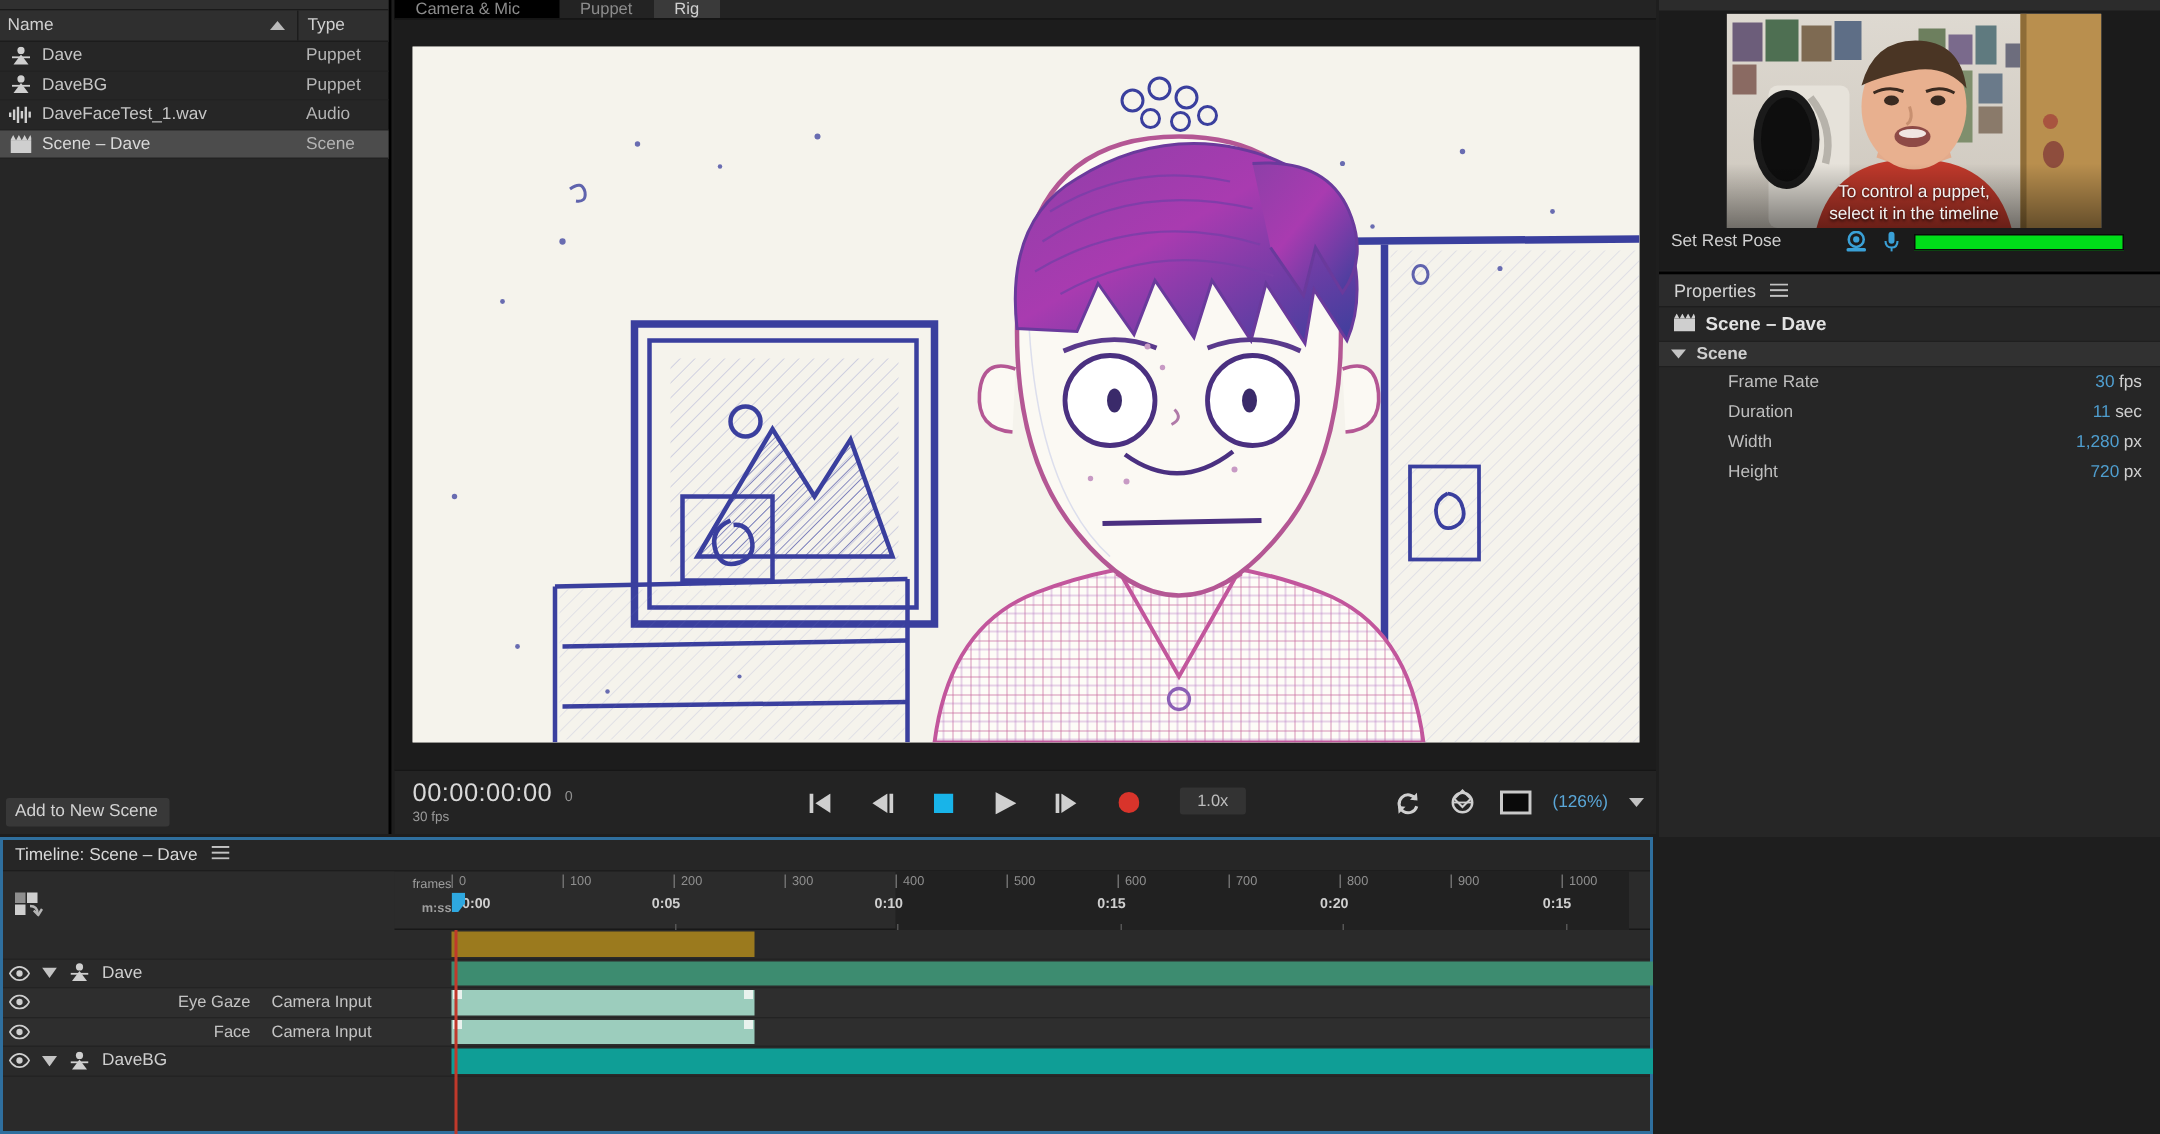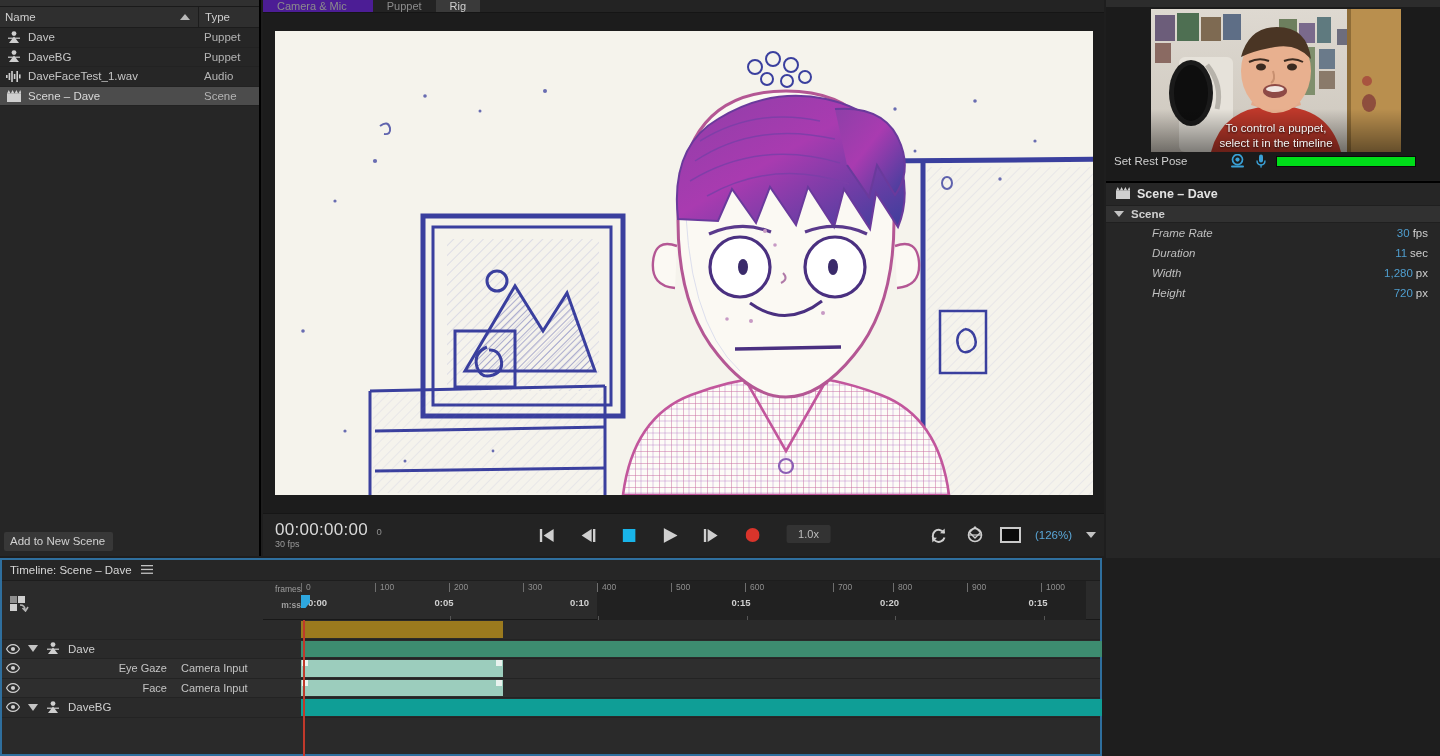--- a/index.html
+++ b/index.html
@@ -53,21 +53,21 @@
     padding: 3px 8px 4px 6px; border-radius: 2px; border: none;
     font-family: "Liberation Sans", sans-serif;
   }
 
   
   #preview-panel {
     position: absolute; left: 263px; top: 0; width: 841px; height: 556px;
     background: #1c1c1c;
   }
   #preview-tabs {
-    height: 13px; background: #4c1d95; display: flex; overflow: hidden;
+    height: 13px; background: #000000; display: flex; overflow: hidden;
     border-bottom: 1px solid #151515;
   }
   .ptab { font-size: 11px; color: #8c8c8c; padding: 0 14px; line-height: 13px; }
   .ptab.active { background: #3a3a3a; color: #d0d0d0; text-align: center; }
   .ptab-group2 { background: #232323; display: flex; margin-left: 12px; flex:1; }
 
   #stage-wrap {
     position: absolute; left: 0; top: 13px; width: 841px; height: 500px;
     background: #1c1c1c; display: flex; align-items: center; justify-content: center;
   }
@@ -148,21 +148,21 @@
     height: 18px; background: #313131; display: flex; align-items: center;
     gap: 7px; padding-left: 8px; font-size: 11.5px; color: #cfcfcf;
     font-weight: bold; border-top: 1px solid #1f1f1f; border-bottom: 1px solid #1f1f1f;
   }
   .tri-down { width: 0; height: 0; border-left: 5px solid transparent;
               border-right: 5px solid transparent; border-top: 6px solid #c4c4c4; }
   .prop-row {
     display: flex; align-items: center; height: 20px;
     font-size: 11.5px; padding-left: 46px; padding-right: 12px;
   }
-  .prop-label { flex: 1; color: #bfbfbf; font-style: italic; }
+  .prop-label { flex: 1; color: #bfbfbf; }
   .prop-value { color: #4f9ecf; }
   .prop-unit { color: #cfcfcf; margin-left: 3px; }
 
   
   #timeline-panel {
     position: absolute; left: 0; top: 558px; width: 1102px; height: 198px;
     background: #262626; border: 2px solid #2f6f9e; border-top-width: 2px;
   }
   #timeline-title {
     height: 20px; display: flex; align-items: center; gap: 9px;
@@ -603,20 +603,30 @@
           <rect x="3" y="0.5" width="4" height="8" rx="2" fill="#3aa0d6"></rect>
           <path d="M1 6.6 q0 4.4 4 4.4 q4 0 4 -4.4" fill="none" stroke="#3aa0d6" stroke-width="1.4"></path>
           <rect x="4.4" y="10.6" width="1.3" height="3" fill="#3aa0d6"></rect>
         </svg>
       </span>
       <span id="mic-meter"></span>
     </div>
   </div>
 
   <div id="properties-panel">
+    <div id="properties-header">
+      <span>Properties</span>
+      <span>
+        <svg width="12" height="9" viewBox="0 0 12 9">
+          <rect y="0" width="12" height="1.3" fill="#c2c2c2"></rect>
+          <rect y="3.8" width="12" height="1.3" fill="#c2c2c2"></rect>
+          <rect y="7.6" width="12" height="1.3" fill="#c2c2c2"></rect>
+        </svg>
+      </span>
+    </div>
 
     <div id="properties-subject">
       <span>
         <svg width="14" height="12" viewBox="0 0 14 12">
           <rect x="0" y="3.4" width="14" height="8.6" fill="#cfcfcf"></rect>
           <path d="M0 3.4 L1.8 0 L3.6 3.4 Z M3.8 3.4 L5.6 0 L7.4 3.4 Z M7.6 3.4 L9.4 0 L11.2 3.4 Z M11.4 3.4 L13.2 0 L14 2 L14 3.4 Z" fill="#cfcfcf"></path>
         </svg>
       </span>
       <span>Scene – Dave</span>
     </div>
@@ -682,29 +692,29 @@
 
       <div id="ruler">
           <div class="shaded" style="left: 296px; right: 14px;"></div>
           <div class="tick" style="left: 0px;">0</div>
           <div class="tick" style="left: 74px;">100</div>
           <div class="tick" style="left: 148px;">200</div>
           <div class="tick" style="left: 222px;">300</div>
           <div class="tick" style="left: 296px;">400</div>
           <div class="tick" style="left: 370px;">500</div>
           <div class="tick" style="left: 444px;">600</div>
-          <div class="tick" style="left: 532px;">700</div>
+          <div class="tick" style="left: 518px;">700</div>
           <div class="tick" style="left: 592px;">800</div>
           <div class="tick" style="left: 666px;">900</div>
           <div class="tick" style="left: 740px;">1000</div>
           <div class="tick" style="left: 814px;">1100</div>
           <div class="tlabel" style="left: 7px; transform: none;">0:00</div>
           <div class="tlabel" style="left: 152.5px;">0:05</div>
           <div class="subtick" style="left: 148.5px;"></div>
-          <div class="tlabel" style="left: 288px;">0:10</div>
+          <div class="tlabel" style="left: 301px;">0:10</div>
           <div class="subtick" style="left: 297px;"></div>
           <div class="tlabel" style="left: 449.5px;">0:15</div>
           <div class="subtick" style="left: 445.5px;"></div>
           <div class="tlabel" style="left: 598px;">0:20</div>
           <div class="subtick" style="left: 594px;"></div>
           <div class="tlabel" style="left: 746.5px;">0:15</div>
           <div class="subtick" style="left: 742.5px;"></div>
           <div class="tlabel" style="left: 895px;">0:30</div>
           <div class="subtick" style="left: 891px;"></div>
           <div class="tlabel" style="left: 1043.5px;">0:35</div>

